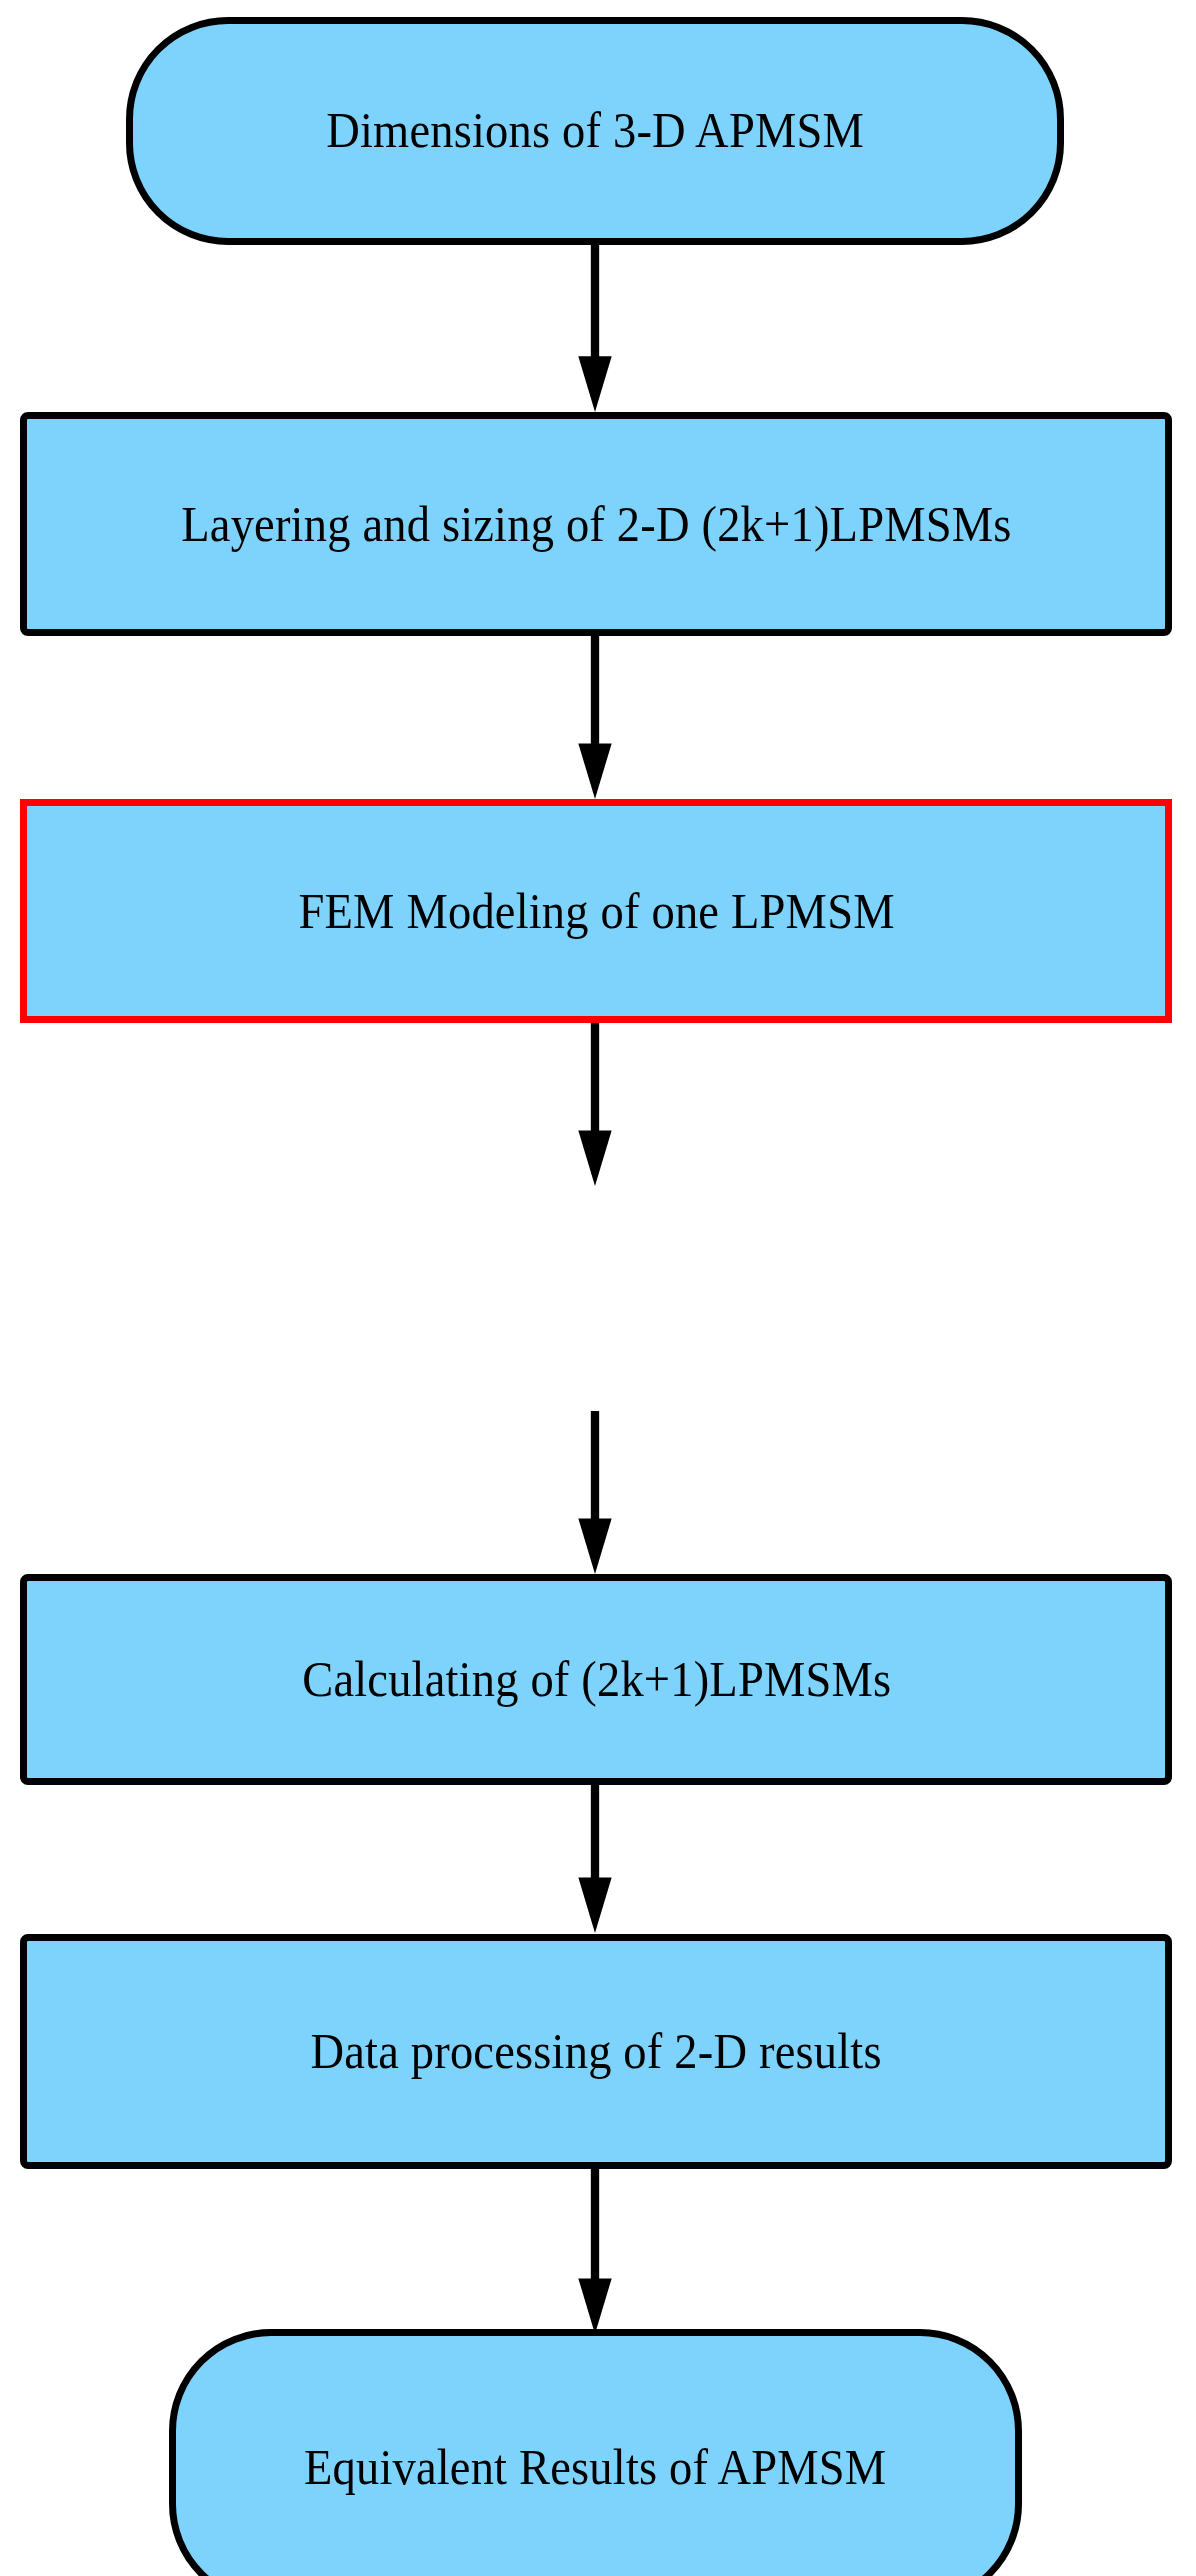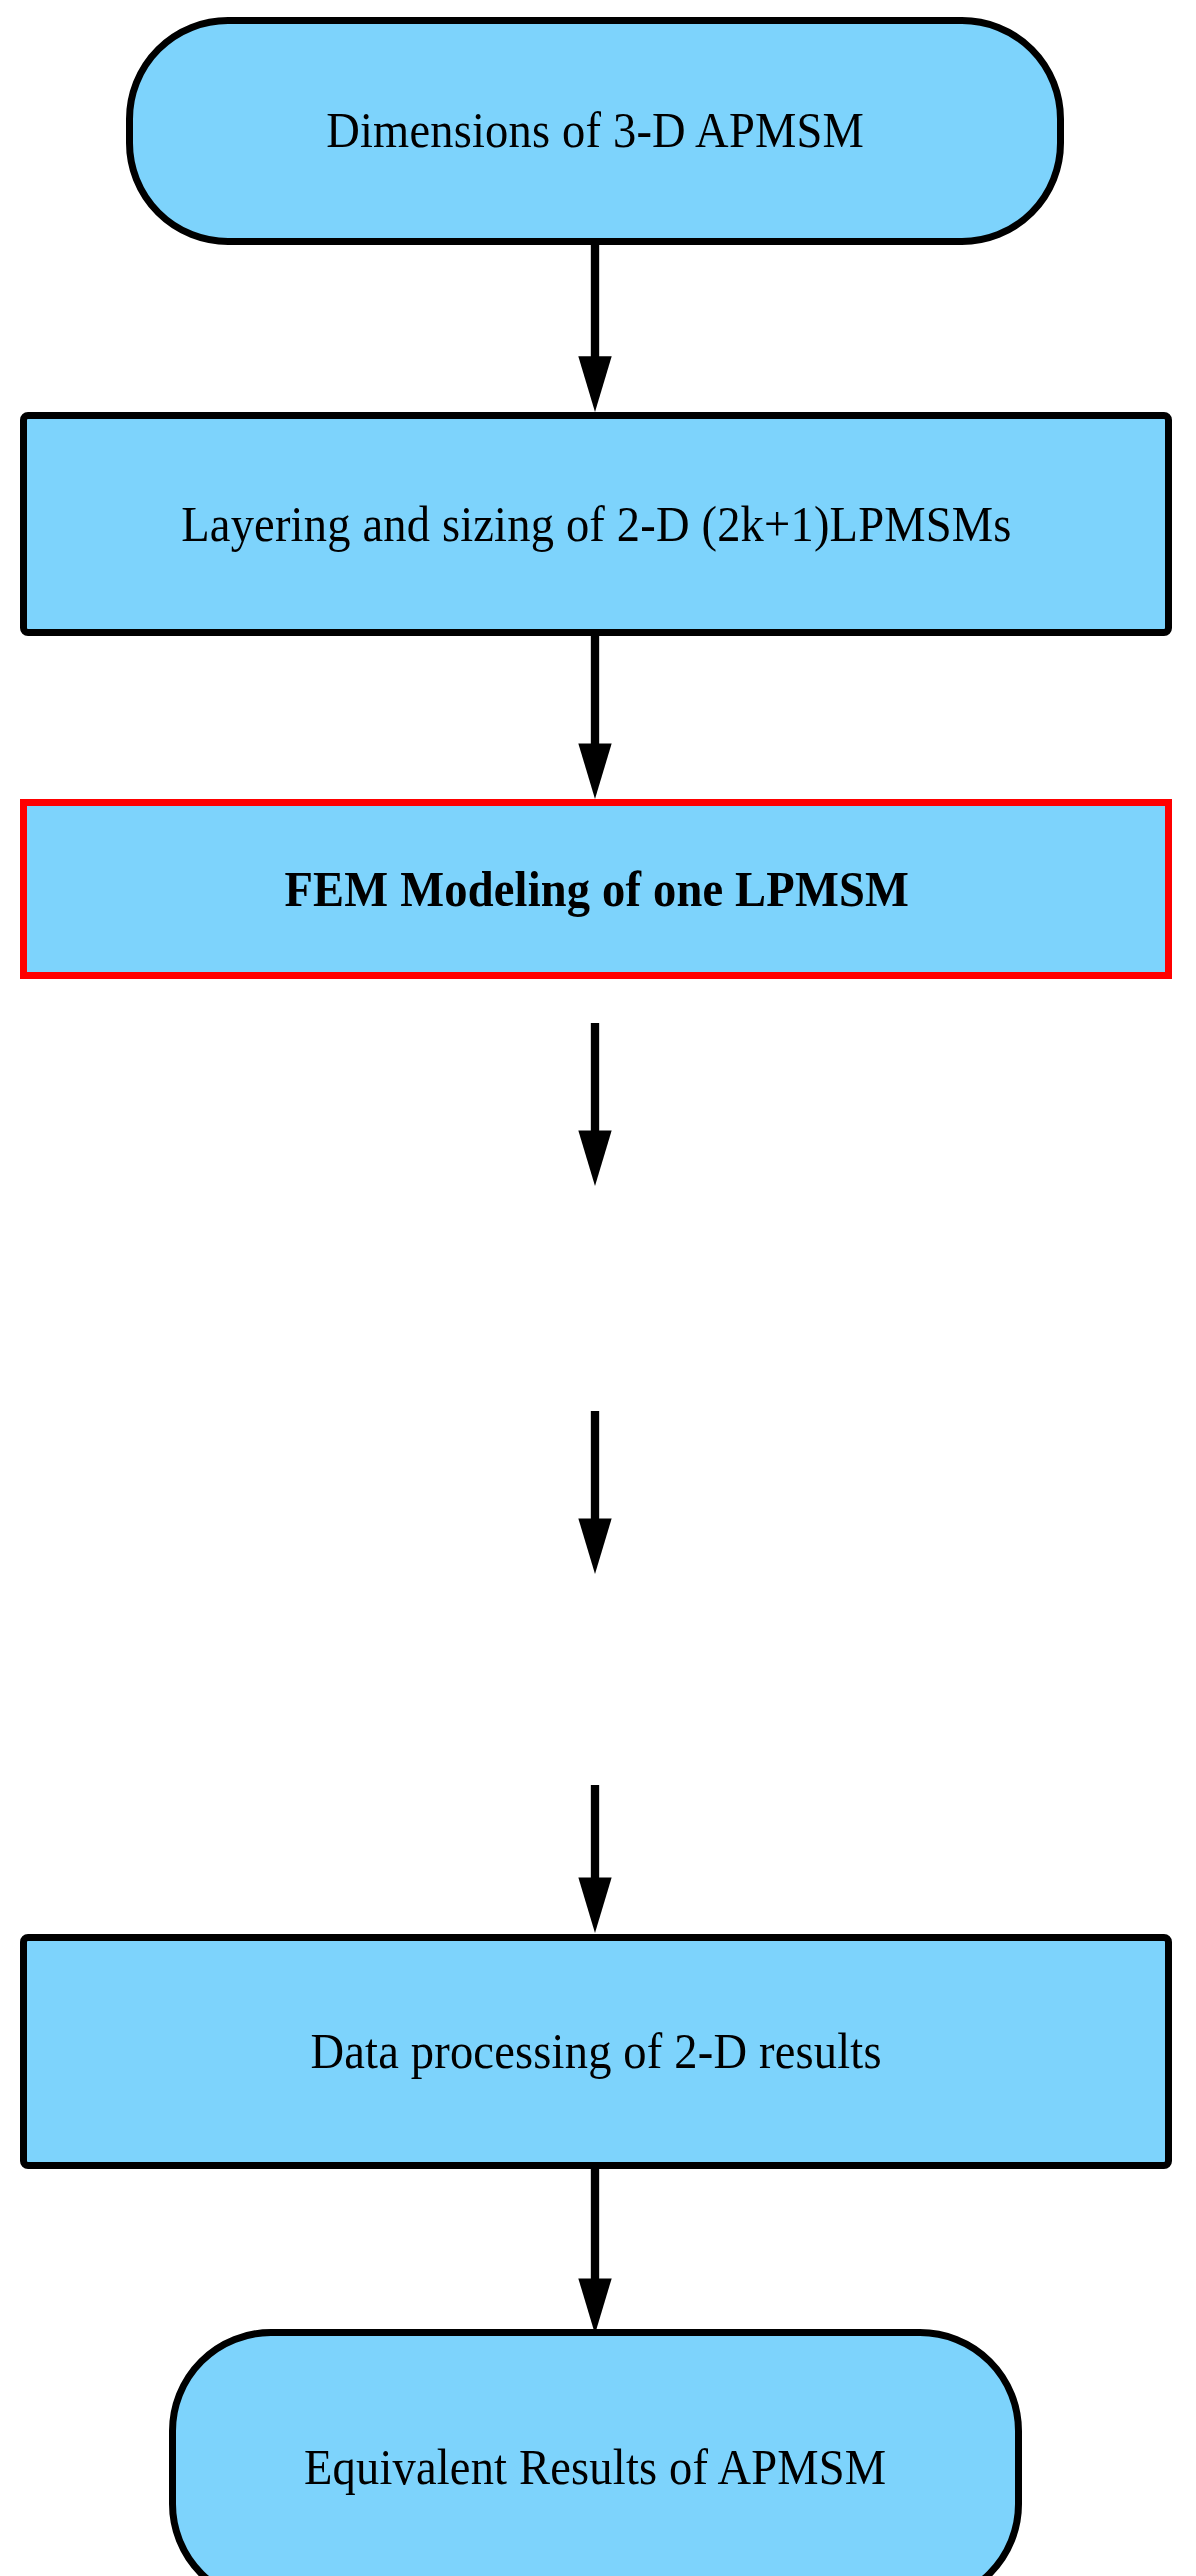--- a/index.html
+++ b/index.html
@@ -75,39 +75,42 @@
     <span class="node-label">Layering and sizing of 2-D (2k+1)LPMSMs</span>
   </div>
 
   <div class="connector" style="left:567px; top:636px; width:56px; height:163px;">
     <svg width="56" height="163" viewBox="0 0 60 176" aria-hidden="true">
       <line x1="30" y1="0" x2="30" y2="122" stroke="#000000" stroke-width="9"></line>
       <polygon points="12,116 48,116 30,176" fill="#000000"></polygon>
     </svg>
   </div>
 
-  <div class="node node-process-highlight" style="left:20.4px; top:799px; width:1152px; height:180px;font-weight:bold;">
+  <div class="node node-process-highlight" style="left:20.4px; top:799px; width:1152px; height:224px;">
     <span class="node-label">FEM Modeling of one LPMSM</span>
   </div>
 
   <div class="connector" style="left:567px; top:1023px; width:56px; height:163px;">
     <svg width="56" height="163" viewBox="0 0 60 176" aria-hidden="true">
       <line x1="30" y1="0" x2="30" y2="122" stroke="#000000" stroke-width="9"></line>
       <polygon points="12,116 48,116 30,176" fill="#000000"></polygon>
     </svg>
   </div>
 
 
   <div class="connector" style="left:567px; top:1411px; width:56px; height:163px;">
     <svg width="56" height="163" viewBox="0 0 60 176" aria-hidden="true">
       <line x1="30" y1="0" x2="30" y2="122" stroke="#000000" stroke-width="9"></line>
       <polygon points="12,116 48,116 30,176" fill="#000000"></polygon>
     </svg>
   </div>
 
+  <div class="node node-process" style="left:20.4px; top:1574px; width:1152px; height:211px;">
+    <span class="node-label">Calculating of (2k+1)LPMSMs</span>
+  </div>
 
   <div class="connector" style="left:567px; top:1785px; width:56px; height:148px;">
     <svg width="56" height="148" viewBox="0 0 60 160" aria-hidden="true">
       <line x1="30" y1="0" x2="30" y2="106" stroke="#000000" stroke-width="9"></line>
       <polygon points="12,100 48,100 30,160" fill="#000000"></polygon>
     </svg>
   </div>
 
   <div class="node node-process" style="left:20.4px; top:1934px; width:1152px; height:235px;">
     <span class="node-label">Data processing of 2-D results</span>

